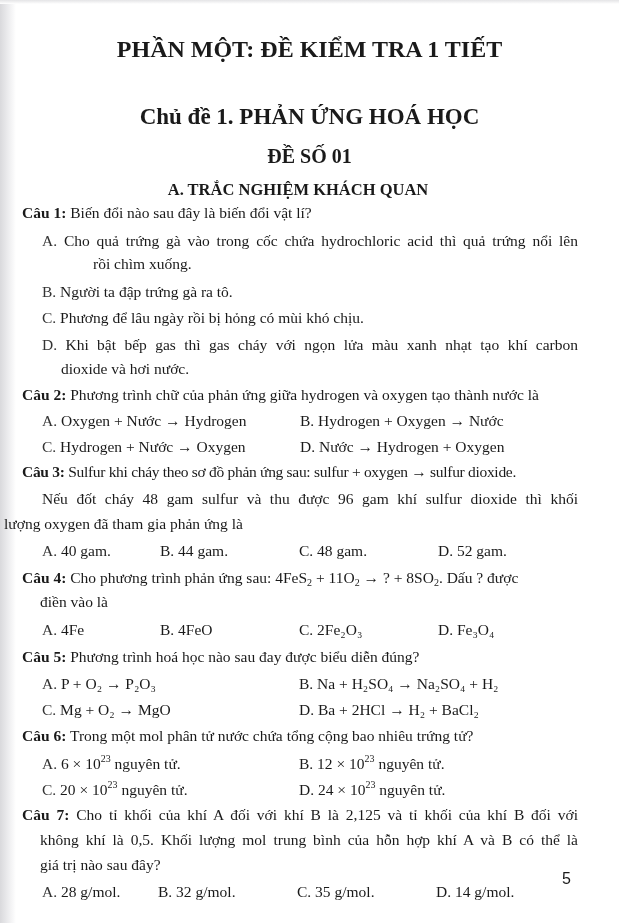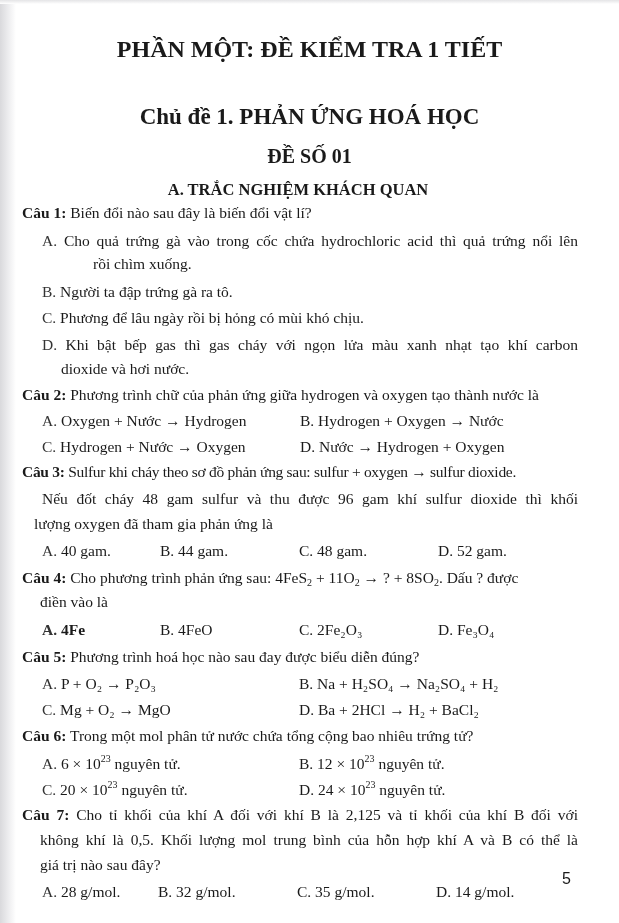--- a/index.html
+++ b/index.html
@@ -83,21 +83,21 @@
 <div class="abs line" style="left:300px; top:438px;">
   <span>D.</span>
   <span>Nước → Hydrogen + Oxygen</span>
 </div>
 
 <div class="abs line" style="left:22px; top:463px; letter-spacing:-0.3px;">
   <span class="q-label">Câu 3:</span>
   <span>Sulfur khi cháy theo sơ đồ phản ứng sau: sulfur + oxygen → sulfur dioxide.</span>
 </div>
 <div class="abs line just" style="left:42px; top:490px; width:536px;">Nếu đốt cháy 48 gam sulfur và thu được 96 gam khí sulfur dioxide thì khối</div>
-<div class="abs line" style="left:34px; top:515px;">lượng oxygen đã tham gia phản ứng là</div>
+<div class="abs line" style="left:4px; top:515px;">lượng oxygen đã tham gia phản ứng là</div>
 <div class="abs line" style="left:42px; top:542px;">
   <span class="opt-letter">A.</span>
   <span>40 gam.</span>
 </div>
 <div class="abs line" style="left:160px; top:542px;">
   <span>B.</span>
   <span>44 gam.</span>
 </div>
 <div class="abs line" style="left:299px; top:542px;">
   <span>C.</span>
@@ -106,21 +106,21 @@
 <div class="abs line" style="left:438px; top:542px;">
   <span>D.</span>
   <span>52 gam.</span>
 </div>
 
 <div class="abs line" style="left:22px; top:569px;">
   <span class="q-label">Câu 4:</span>
   <span>Cho phương trình phản ứng sau: 4FeS</span><sub>2</sub><span> + 11O</span><sub>2</sub><span> → ? + 8SO</span><sub>2</sub><span>. Dấu ? được</span>
 </div>
 <div class="abs line" style="left:40px; top:593px;">điền vào là</div>
-<div class="abs line" style="left:42px; top:621px;font-weight:bold;">
+<div class="abs line" style="left:42px; top:621px;">
   <span class="opt-letter">A.</span>
   <span>4Fe</span>
 </div>
 <div class="abs line" style="left:160px; top:621px;">
   <span>B.</span>
   <span>4FeO</span>
 </div>
 <div class="abs line" style="left:299px; top:621px;">
   <span>C.</span>
   <span>2Fe₂O₃</span>

